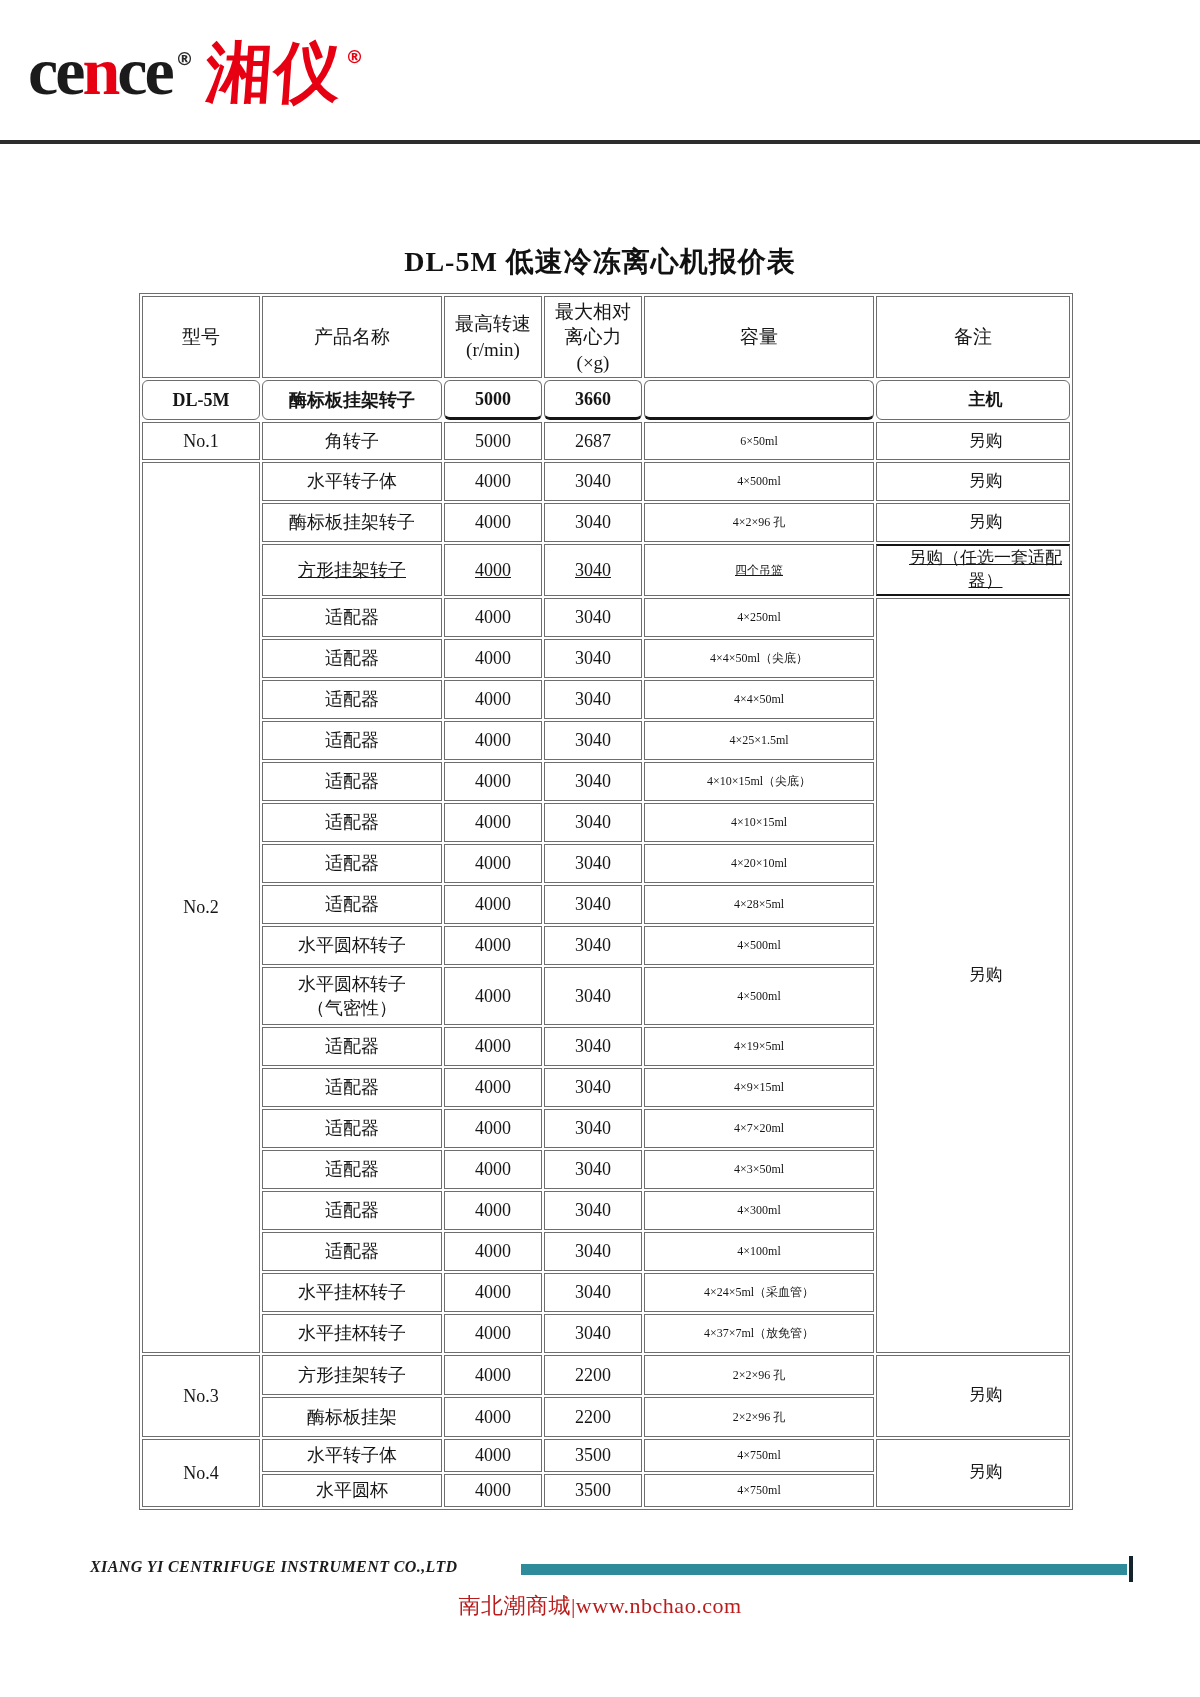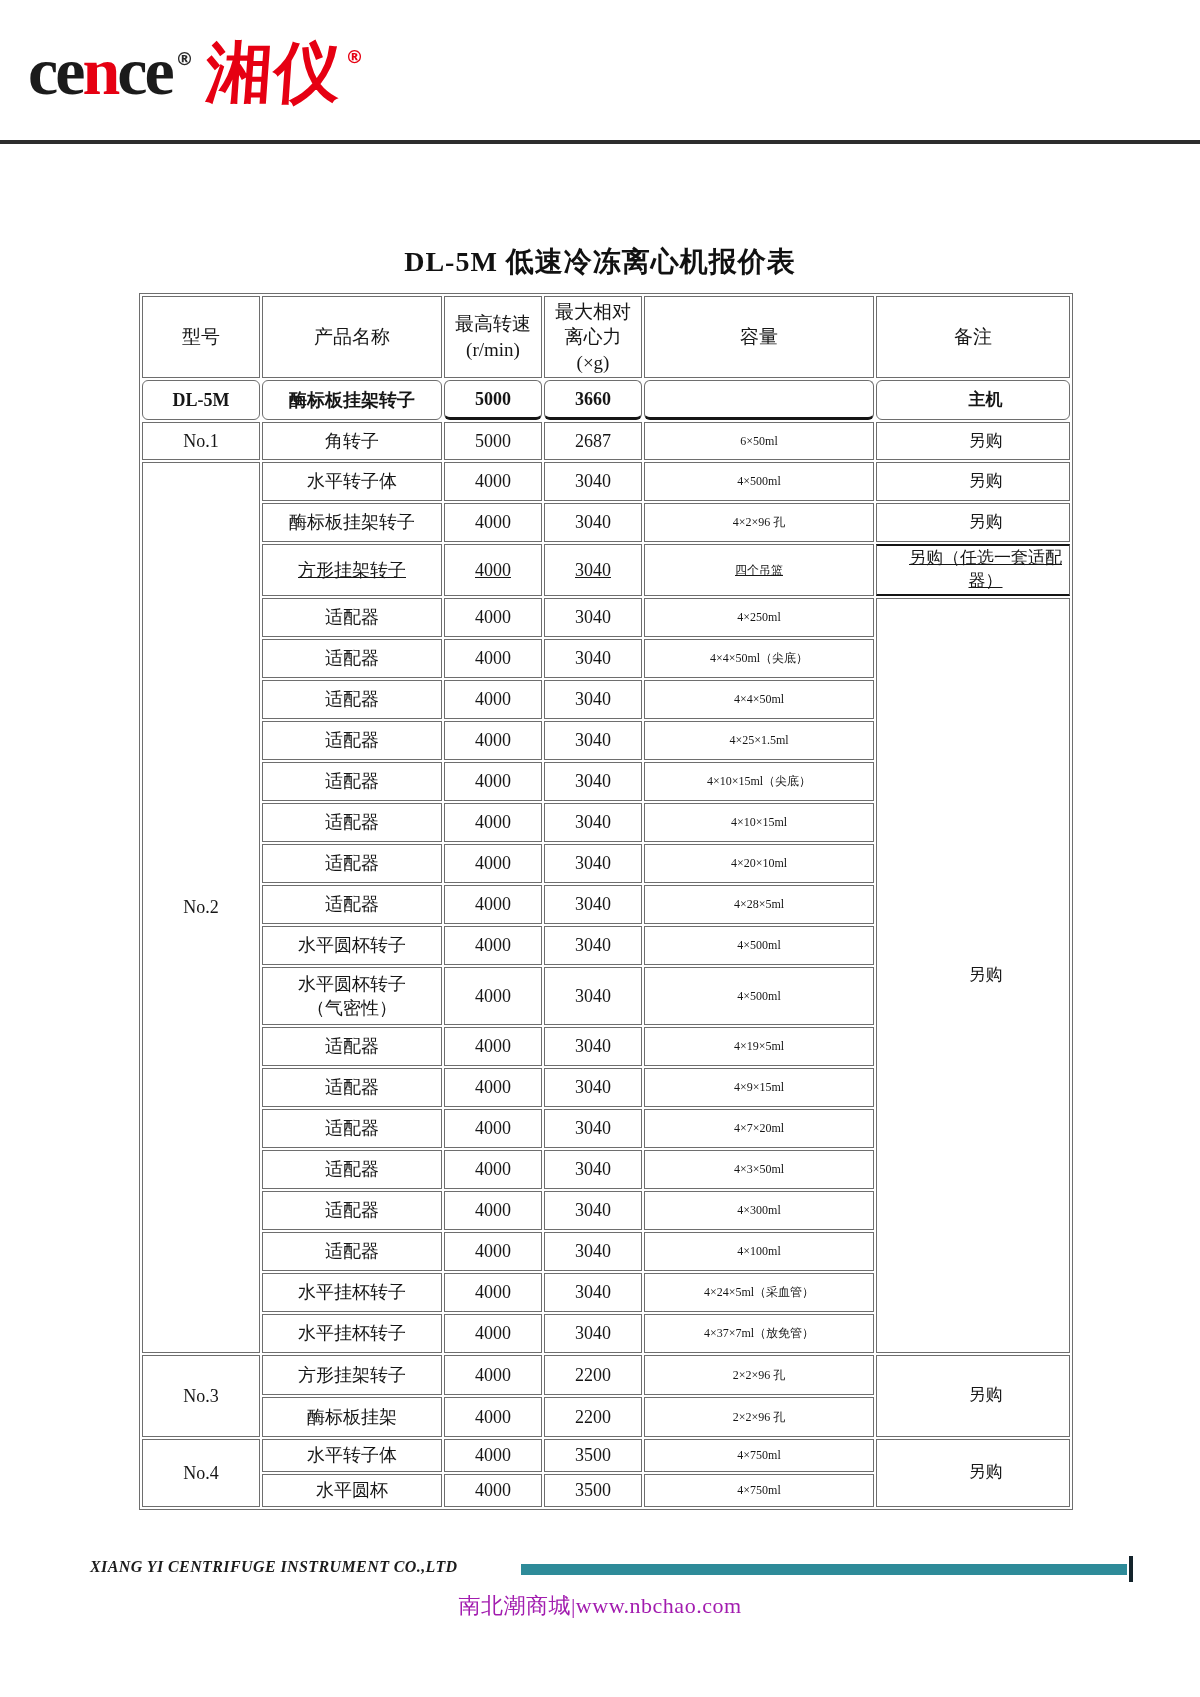--- a/index.html
+++ b/index.html
@@ -34,21 +34,21 @@
   td.thick-b{border-bottom:3px solid #151515;}
   td.thick-tb{border-top:2px solid #151515;border-bottom:2px solid #151515;}
   td.c-remark{font-size:17px;padding-left:28px;}
   td.c-cap{font-size:12px;}
   
   .footer-company{position:absolute;left:90px;top:1558px;font-style:italic;font-weight:bold;
     font-size:16px;letter-spacing:0.4px;color:#1c1c1c;font-family:"Liberation Serif",serif;}
   .footer-bar{position:absolute;left:521px;top:1564px;width:606px;height:11px;background:#2e8b99;}
   .footer-tick{position:absolute;left:1129px;top:1556px;width:4px;height:26px;background:#13232b;}
   .footer-site{position:absolute;left:0;top:1591px;width:1200px;text-align:center;
-    font-size:22px;color:#a21caf;letter-spacing:0.5px;}
+    font-size:22px;color:#b91c1c;letter-spacing:0.5px;}
 </style>
 </head>
 <body>
 
 <div class="page">
 
   <div class="logo">
     <div class="logo-en"><span>ce</span><span class="red">n</span><span>ce</span></div>
     <div class="reg">®</div>
     <div class="logo-cn">湘仪</div>

